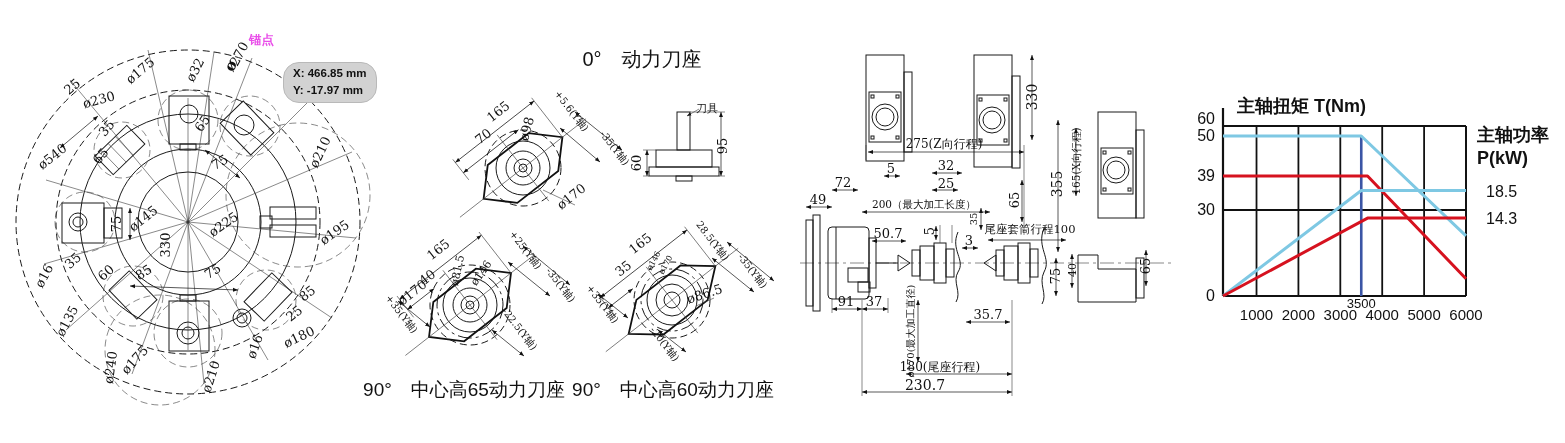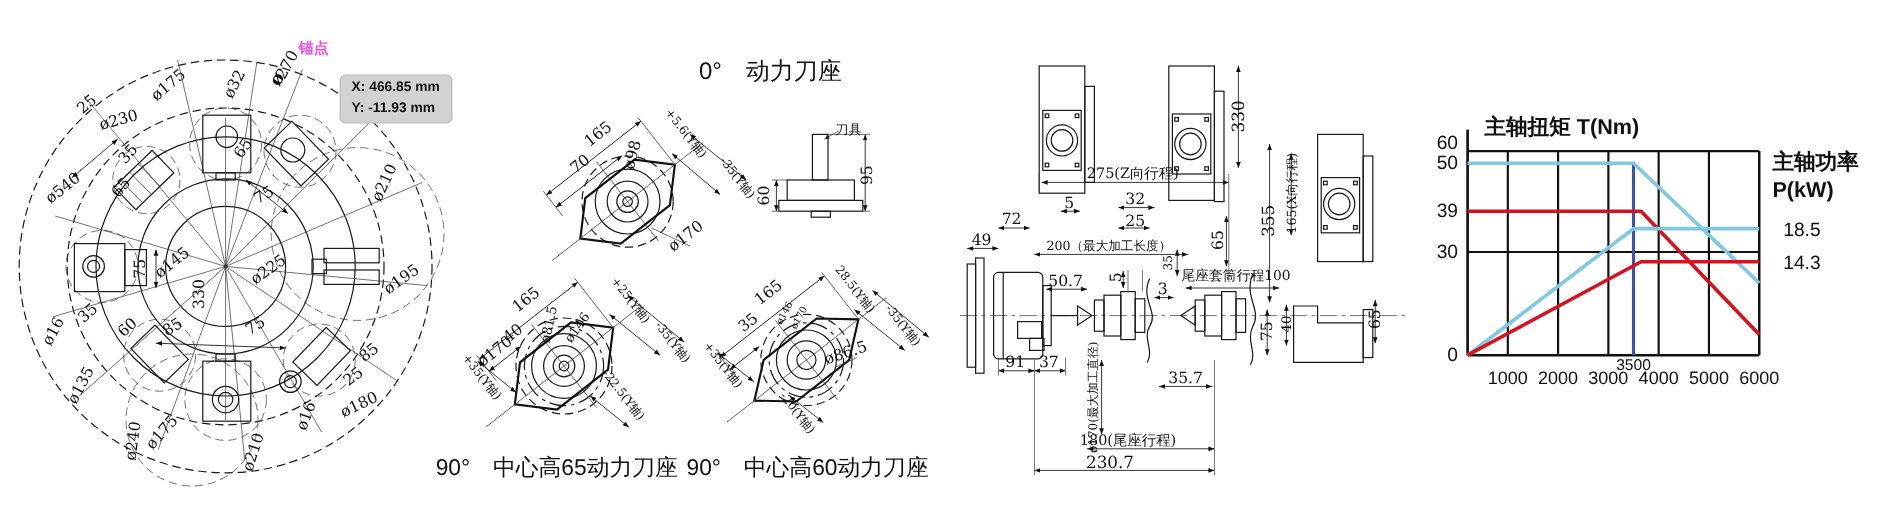--- a/index.html
+++ b/index.html
@@ -12,21 +12,21 @@
   .thin{stroke:#3a3a3a;stroke-width:.6;fill:none;}
   .dsh{stroke-dasharray:7 4;}
   .cdash{stroke-dasharray:14 4 3 4;}
   .dim-line{stroke:#111;stroke-width:.7;fill:none;}
   text.dim{font-family:"DejaVu Serif","Liberation Sans",serif;fill:#111;}
   text.title{font-family:"Liberation Sans",sans-serif;font-size:20px;fill:#111;}
   text.subtitle{font-family:"Liberation Sans",sans-serif;font-size:19px;fill:#111;}
   text.ctitle{font-family:"Liberation Sans",sans-serif;font-size:18px;font-weight:600;fill:#111;}
   text.ctick{font-family:"Liberation Sans",sans-serif;fill:#111;}
   
-  .tooltip{position:absolute;background:#d2d2d2;border:1px solid #b9b9b9;border-radius:5px;
+  .tooltip{position:absolute;background:#d2d2d2;border:1px solid #b9b9b9;border-radius:16px;
            padding:2px 9px;font:600 11.5px "Liberation Sans",sans-serif;color:#111;line-height:1.5;}
   .anchor-label{position:absolute;font:700 12.5px "Liberation Sans",sans-serif;cursor:pointer;}
 </style>
 </head>
 <body>
 
 <div class="canvas">
 <svg class="scene" width="1565" height="443" viewBox="0 0 1565 443">
   <defs>
     <marker id="ar" viewBox="0 0 10 10" refX="9" refY="5" markerWidth="8" markerHeight="8" orient="auto-start-reverse">
@@ -423,15 +423,15 @@
           <text x="1424.103448275862" y="320" text-anchor="middle" class="ctick" font-size="15">5000</text>
           <text x="1466" y="320" text-anchor="middle" class="ctick" font-size="15">6000</text>
           <text x="1361.2586206896551" y="308" text-anchor="middle" class="ctick" font-size="13">3500</text>
         </g>
   </g>
 </svg>
 
 <div class="anchor-label" id="anchor-label" style="left: 249px; top: 32px; color: rgb(233, 78, 233);">锚点</div>
 <div class="tooltip" style="left:283px;top:62px">
   <div>X: 466.85 mm</div>
-  <div>Y: -11.93 mm</div>
+  <div>Y: -17.97 mm</div>
 </div>
 </div>
 
 </body></html>

